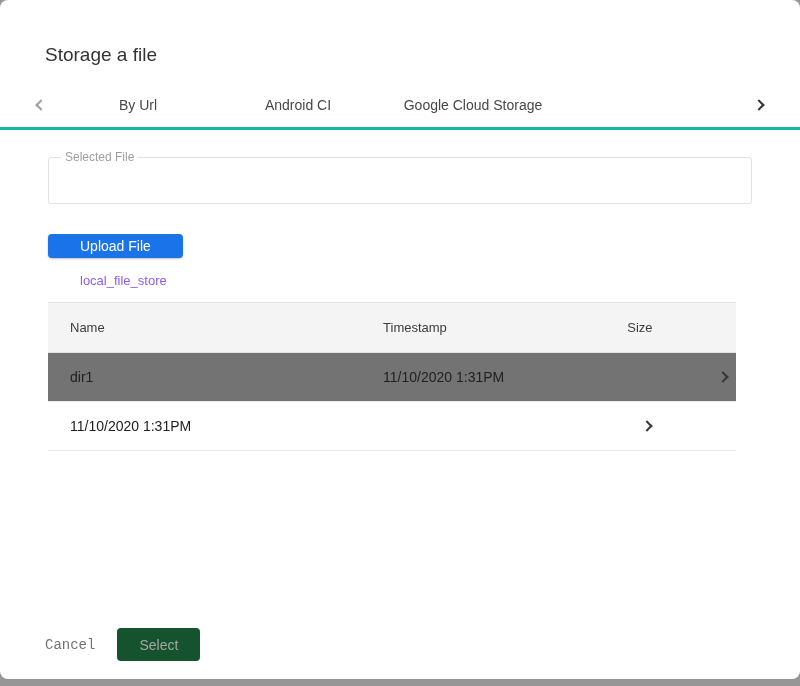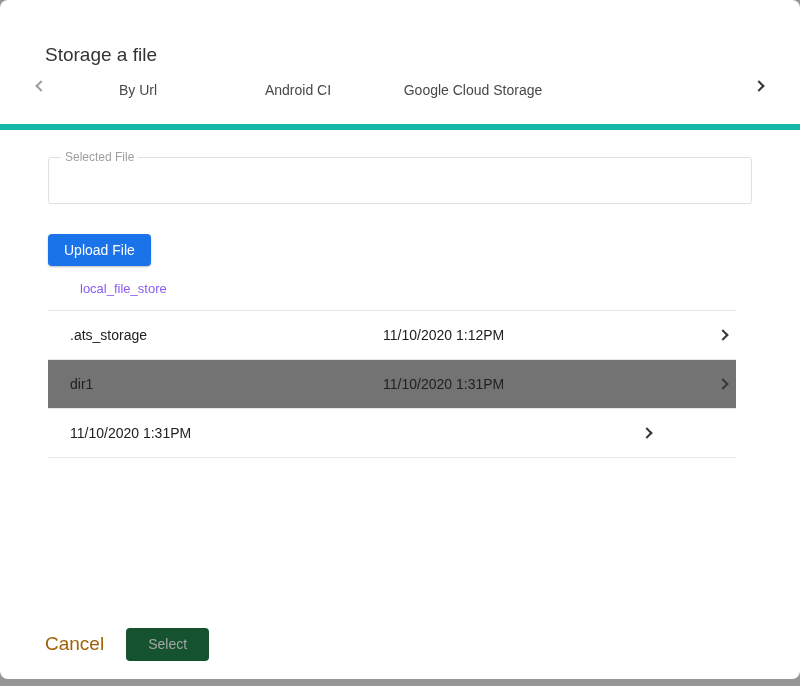--- a/index.html
+++ b/index.html
@@ -20,22 +20,22 @@
     padding: 44px 0 0 45px;
     font-size: 19px;
     font-weight: 400;
     color: #333333;
   }
   
   .tabbar {
     margin-top: 16px;
     height: 48px;
     display: flex;
-    align-items: flex-start;
-    border-bottom: 6px solid #14b8a6;
+    align-items: center;
+    border-bottom: 3px solid #14b8a6;
     padding: 0 24px;
   }
   .scroll-btn {
     width: 34px;
     background: transparent;
     border: none;
     display: flex;
     align-items: center;
     justify-content: center;
     cursor: pointer;
@@ -94,22 +94,22 @@
     font-size: 14px;
     font-family: inherit;
     color: #333;
   }
   .upload-btn {
     margin-top: 30px;
     background: #1a73e8;
     color: #ffffff;
     border: none;
     border-radius: 4px;
-    padding: 0 16px;
-    height: 32px;
+    padding: 0 32px;
+    height: 24px;
     font-size: 14px;
     font-family: inherit;
     cursor: pointer;
     box-shadow: 0 1px 2px rgba(0,0,0,0.25);
   }
   .breadcrumb {
     margin: 15px 0 0 12px;
     font-size: 13px;
     color: #8b5cf6;
     cursor: pointer;
@@ -157,23 +157,23 @@
   .footer {
     position: absolute;
     bottom: 18px; left: 45px;
     display: flex;
     align-items: center;
     gap: 22px;
   }
   .cancel-btn {
     background: transparent;
     border: none;
-    color: #a16207;
-    font-size: 19px;
-    font-family: Liberation Sans, sans-serif;
+    color: #737373;
+    font-size: 14px;
+    font-family: Liberation Mono, monospace;
     cursor: pointer;
     padding: 6px 0;
   }
   .select-btn {
     background: #14532d;
     border: none;
     border-radius: 4px;
     color: #a6a6a6;
     font-size: 14px;
     font-family: inherit;
@@ -210,31 +210,27 @@
     </div>
 
     <button class="upload-btn">Upload File</button>
 
     <div>
       <span class="breadcrumb">local_file_store</span>
     </div>
 
     <div class="table">
 
-
-      <div class="trow">
-        <div class="td">.ats_storage</div>
-        <div class="td">11/10/2020 1:12PM</div>
-        <div class="td"></div>
-        <div class="td chev-cell">
-          <button class="row-chev-btn">
-            <span class="chev chev-right dark"></span>
-          </button>
-        </div>
+      <div class="thead">
+        <div class="th">Name</div>
+        <div class="th">Timestamp</div>
+        <div class="th">Size</div>
+        <div class="th"></div>
       </div>
+
 
       <div class="trow selected">
         <div class="td">dir1</div>
         <div class="td">11/10/2020 1:31PM</div>
         <div class="td"></div>
         <div class="td chev-cell">
           <button class="row-chev-btn">
             <span class="chev chev-right dark"></span>
           </button>
         </div>

